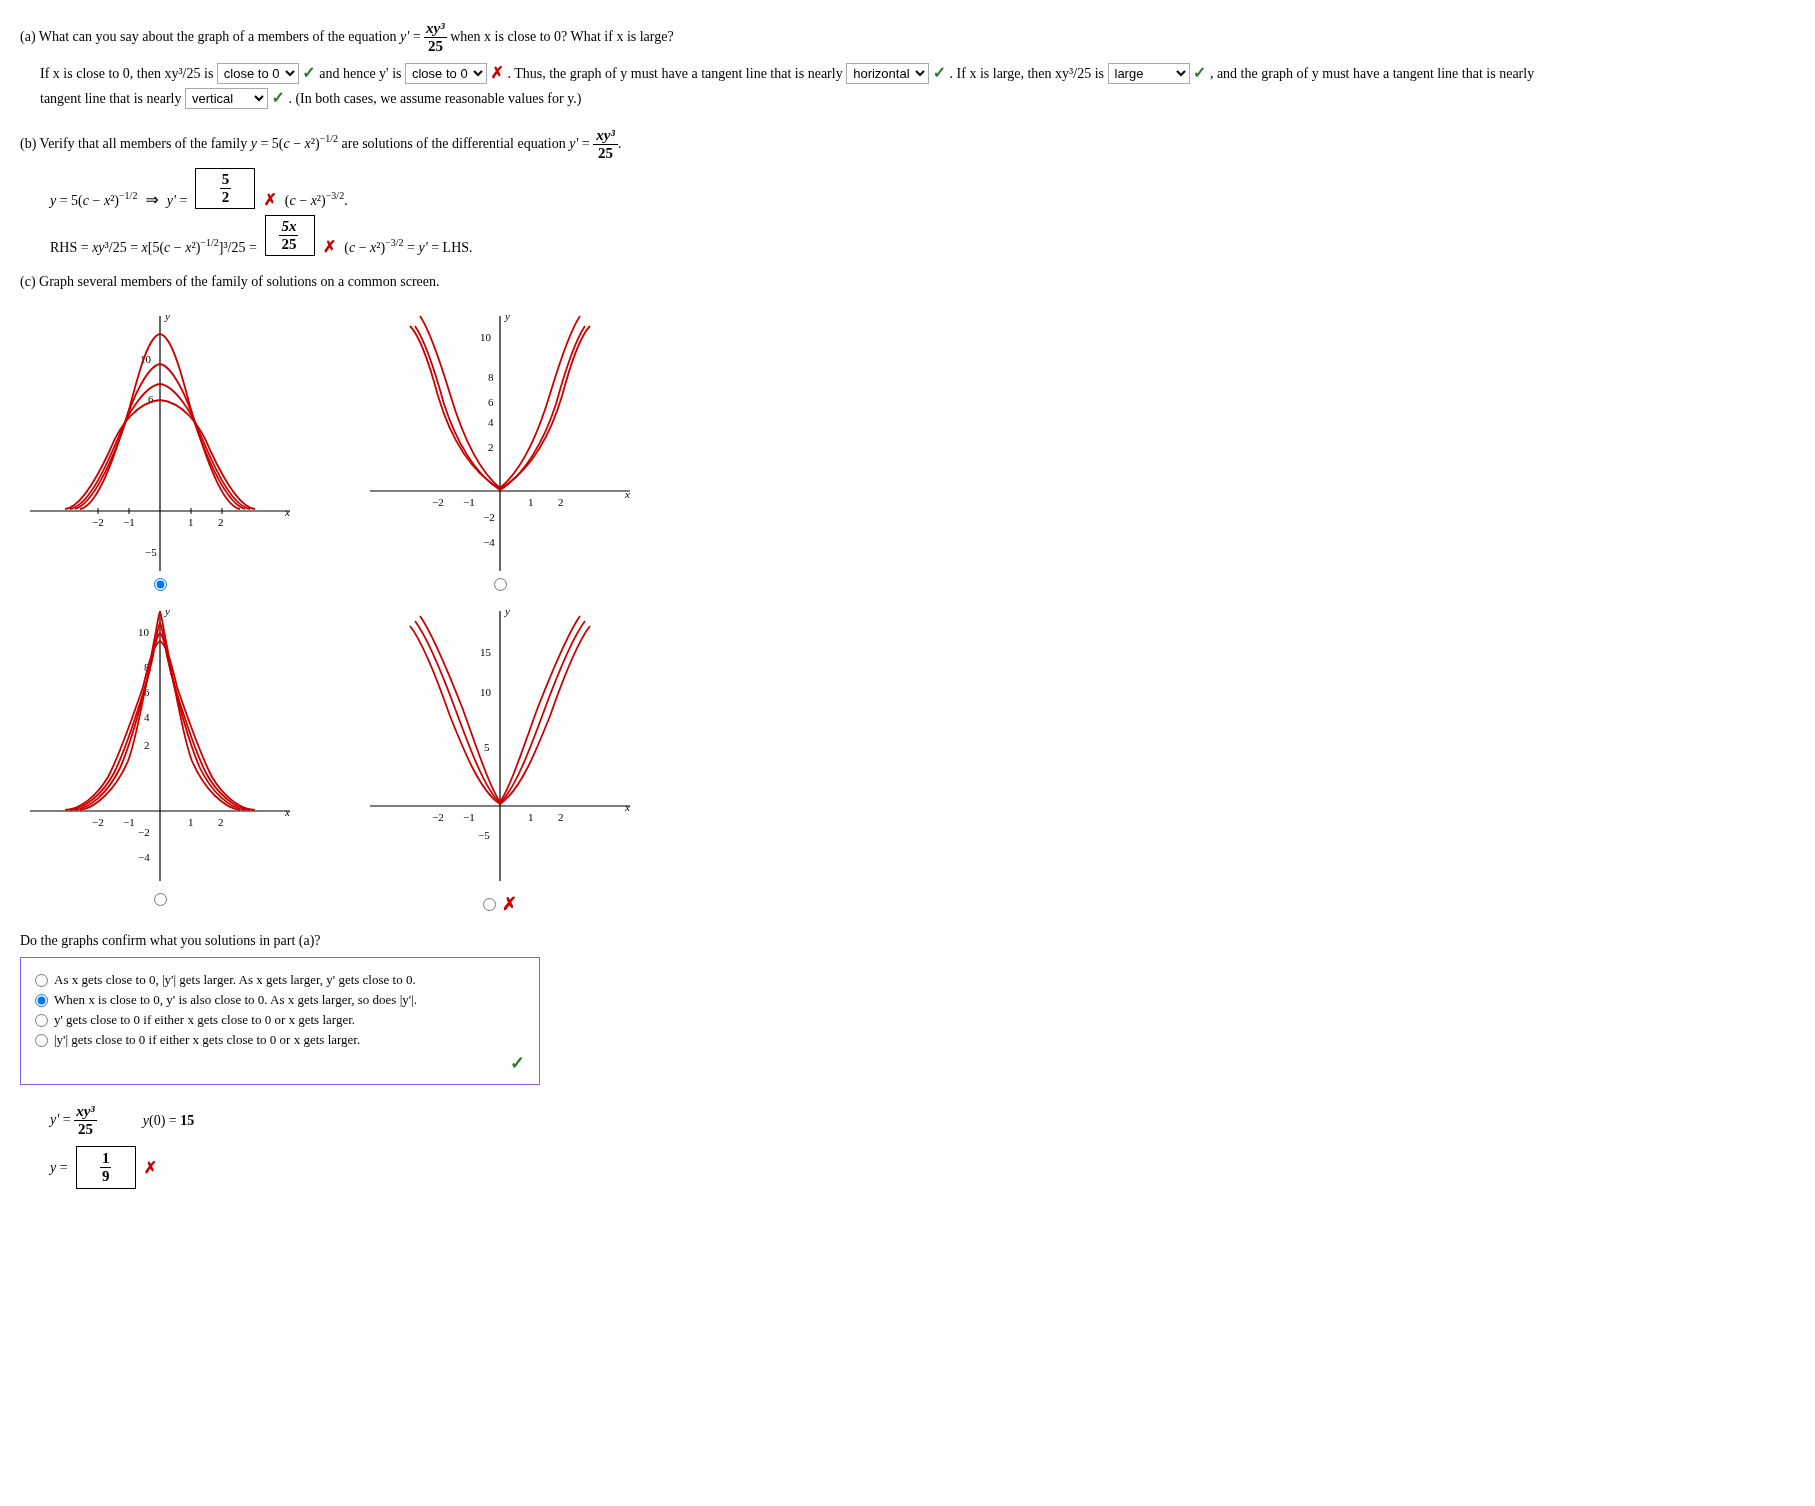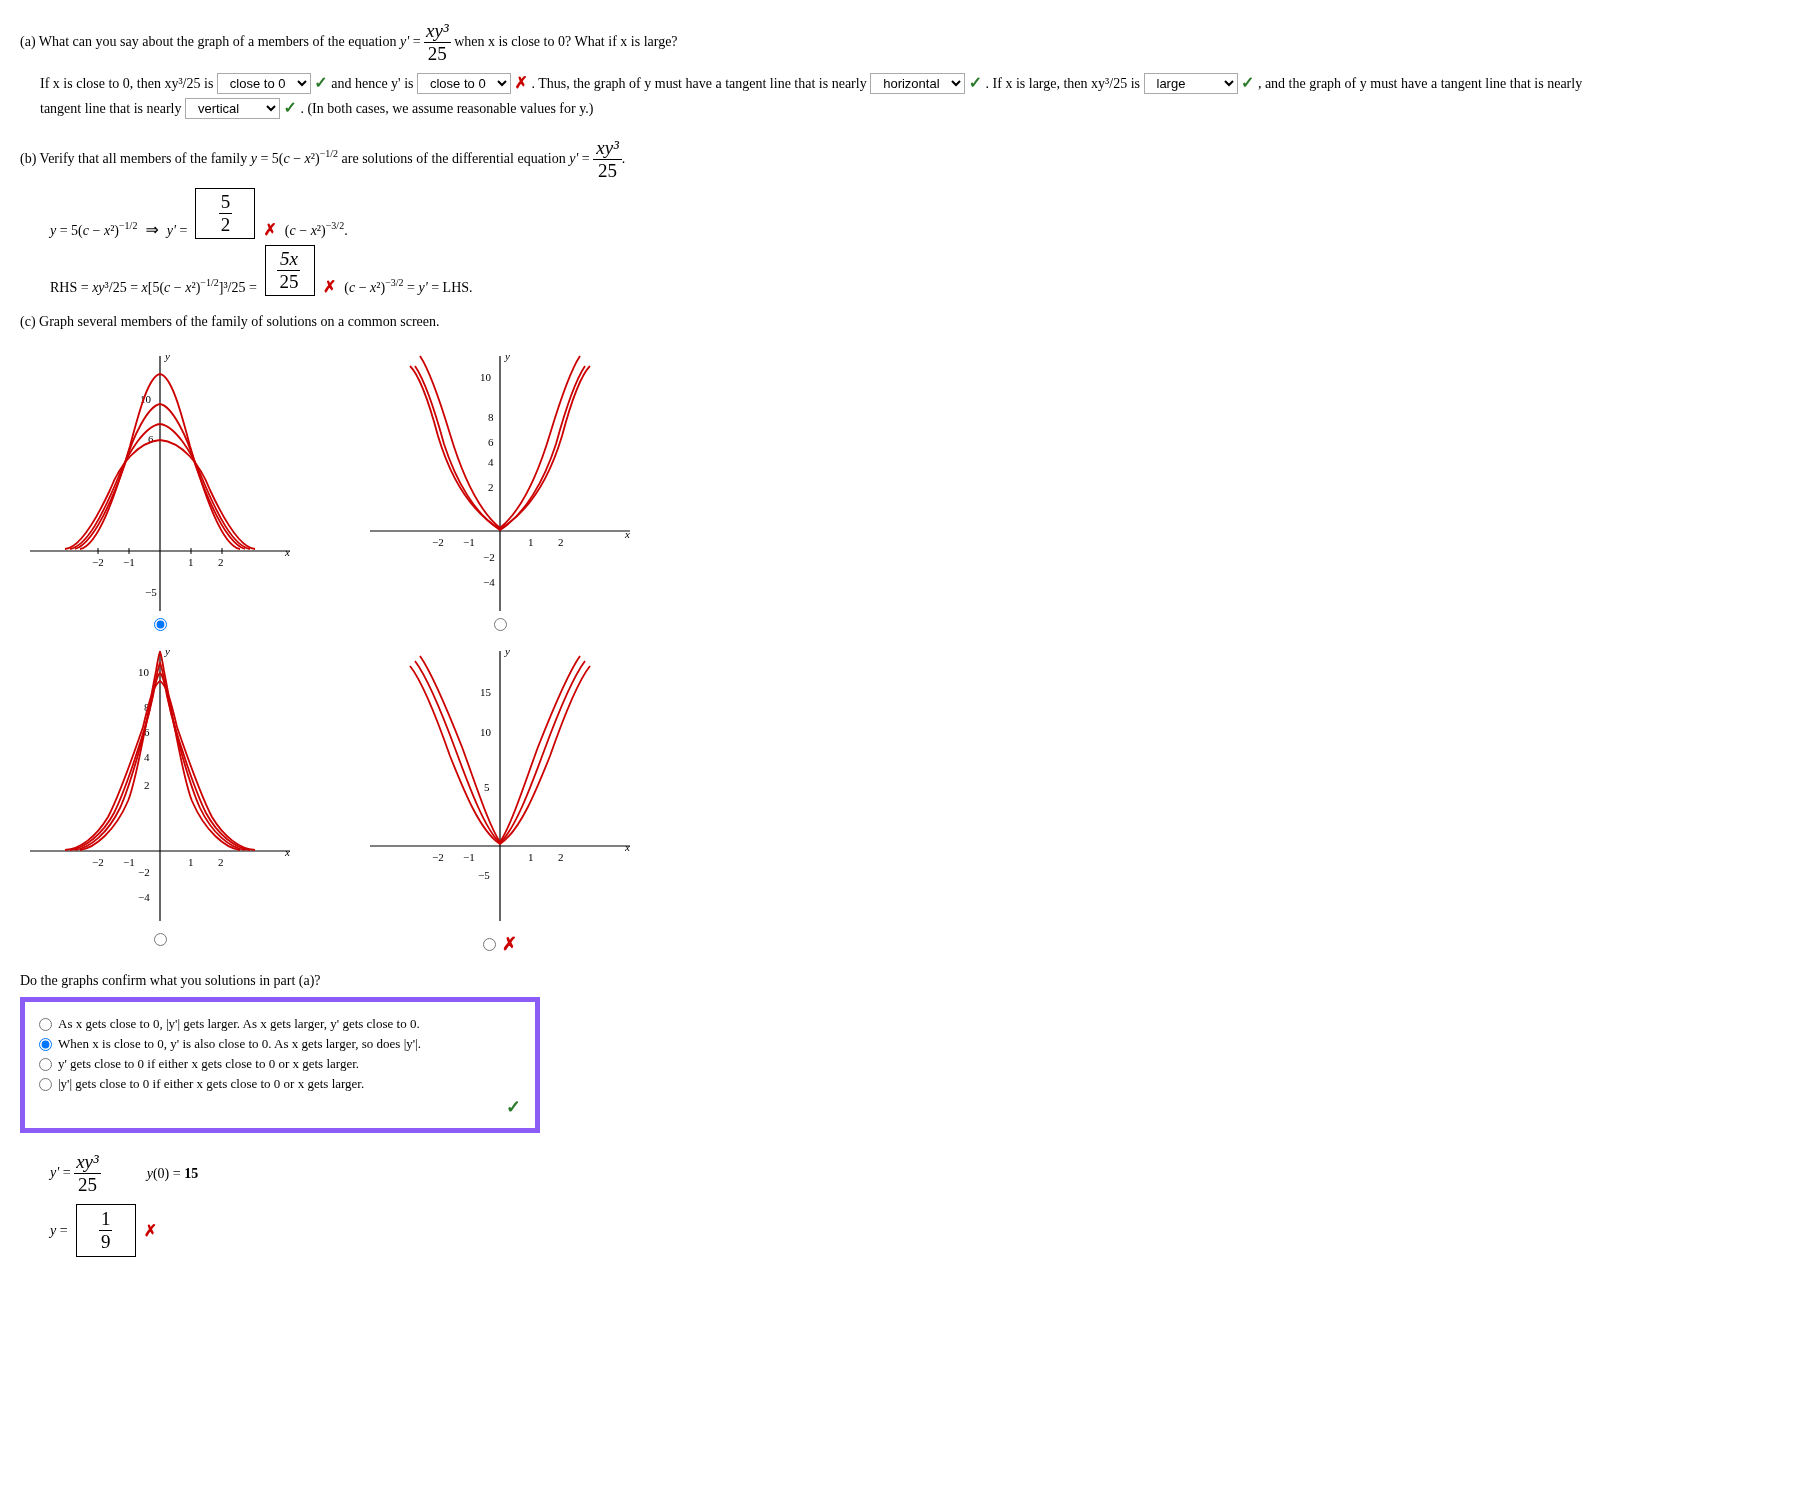--- a/index.html
+++ b/index.html
@@ -10,51 +10,52 @@
       color: #000;
       padding: 20px;
       width: 1815px;
       min-height: 1506px;
     }
     .section { margin-bottom: 18px; }
     select {
       font-size: 13px;
       border: 1px solid #aaa;
       background: #fff;
-      padding: 1px 8px;
+      padding: 1px 2px;
       cursor: pointer;
     }
     .check-green { color: #2a7a2a; font-size: 16px; font-weight: bold; }
     .cross-red { color: #cc0000; font-size: 16px; font-weight: bold; }
     .highlight-box {
       display: inline-block;
       border: 1px solid #000;
       padding: 2px 8px;
       min-width: 60px;
       text-align: center;
       vertical-align: middle;
       background: #fff;
     }
     .fraction {
       display: inline-block;
       text-align: center;
       vertical-align: middle;
-      font-size: 19px;
+      font-size: 15px;
+      font-weight: bold;
     }
     .fraction .num { display: block; border-bottom: 1px solid #000; padding: 0 3px; }
     .fraction .den { display: block; padding: 0 3px; }
     sup { font-size: 10px; vertical-align: super; }
     .math-line { margin: 6px 0 6px 30px; display: flex; align-items: flex-end; gap: 8px; flex-wrap: wrap; }
 
     
     .graphs-row { display: flex; flex-direction: row; gap: 60px; margin: 16px 0 10px 0; align-items: flex-start; }
 
     
     .radio-group {
-      border: 5px solid #8b5cf6;
+      border: 1px solid #8b5cf6;
       padding: 10px 14px;
       width: 520px;
       margin: 8px 0;
     }
     .radio-option { display: flex; align-items: flex-start; gap: 6px; margin: 4px 0; font-size: 13px; }
     .radio-option input[type=radio] { margin-top: 2px; }
 
     
     .part-d { margin-top: 16px; }
     .answer-box {

